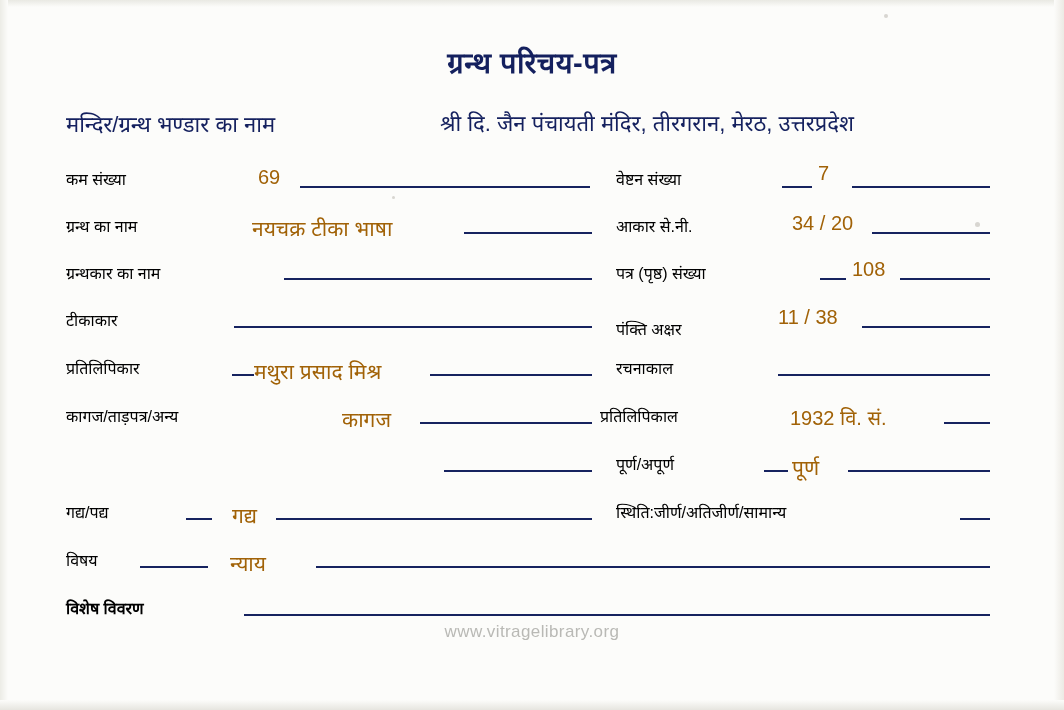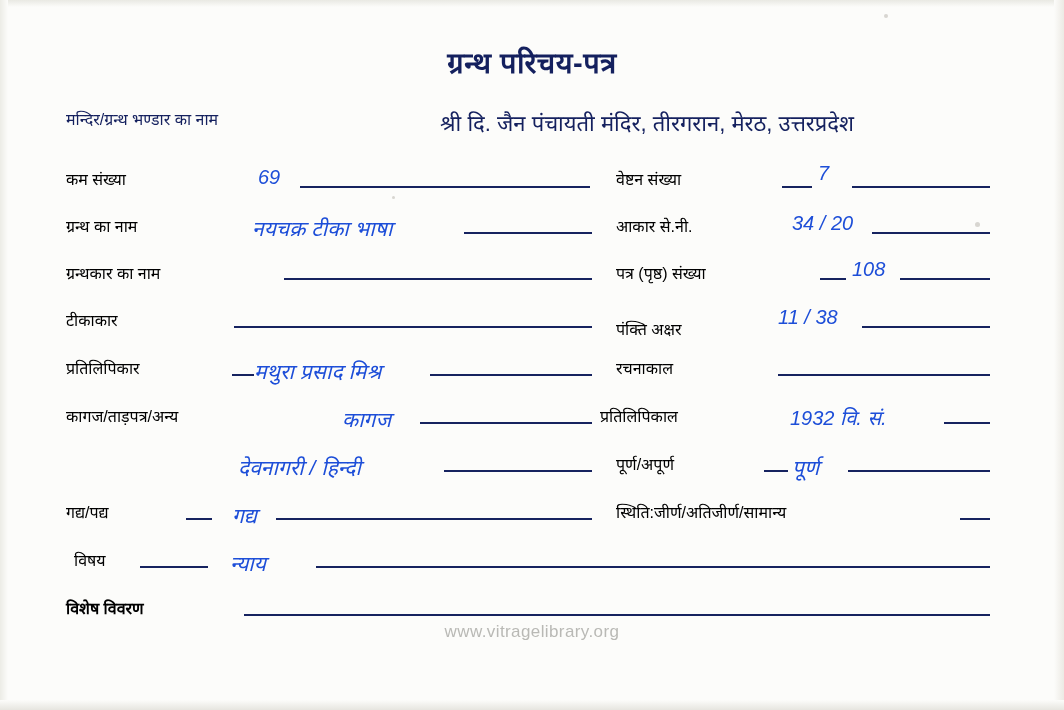--- a/index.html
+++ b/index.html
@@ -70,38 +70,37 @@
   
   .lbl {
     position: absolute;
     font-size: 16px;
     color: #000000;
     white-space: nowrap;
   }
   .val {
     position: absolute;
     font-size: 21px;
-    color: #1d4ed8;
-    white-space: nowrap;
-    font-style: italic;
+    color: #a16207;
+    white-space: nowrap;
   }
   .val.num {
     font-size: 20px;
   }
   .rule {
     position: absolute;
     height: 0;
     border-top: 2px solid #16235f;
   }
 
   .header-row-label {
     position: absolute;
     left: 66px;
     top: 108px;
-    font-size: 16px;
+    font-size: 22px;
     color: #14205e;
     white-space: nowrap;
   }
   .header-row-value {
     position: absolute;
     left: 440px;
     top: 107px;
     font-size: 22px;
     color: #14205e;
     white-space: nowrap;
@@ -180,37 +179,36 @@
   <div class="rule" style="left:778px;top:374px;width:212px;"></div>
 
   <div class="lbl" style="left:66px;top:405px;">कागज/ताड़पत्र/अन्य</div>
   <div class="val" style="left:342px;top:405px;">कागज</div>
   <div class="rule" style="left:420px;top:422px;width:172px;"></div>
 
   <div class="lbl" style="left:600px;top:405px;text-align:right;">प्रतिलिपिकाल</div>
   <div class="val num" style="left:790px;top:404px;">1932 वि. सं.</div>
   <div class="rule" style="left:944px;top:422px;width:46px;"></div>
 
-  <div class="val" style="left:238px;top:453px;">देवनागरी / हिन्दी</div>
   <div class="rule" style="left:444px;top:470px;width:148px;"></div>
 
   <div class="lbl" style="left:616px;top:453px;">पूर्ण/अपूर्ण</div>
   <div class="val" style="left:792px;top:453px;">पूर्ण</div>
   <div class="rule" style="left:764px;top:470px;width:24px;"></div>
   <div class="rule" style="left:848px;top:470px;width:142px;"></div>
 
   <div class="lbl" style="left:66px;top:501px;">गद्य/पद्य</div>
   <div class="val" style="left:232px;top:501px;">गद्य</div>
   <div class="rule" style="left:186px;top:518px;width:26px;"></div>
   <div class="rule" style="left:276px;top:518px;width:316px;"></div>
 
   <div class="lbl" style="left:616px;top:501px;">स्थिति:जीर्ण/अतिजीर्ण/सामान्य</div>
   <div class="rule" style="left:960px;top:518px;width:30px;"></div>
 
-  <div class="lbl" style="left:66px;top:549px;margin-left:8px;">विषय</div>
+  <div class="lbl" style="left:66px;top:549px;">विषय</div>
   <div class="val" style="left:230px;top:549px;">न्याय</div>
   <div class="rule" style="left:140px;top:566px;width:68px;"></div>
   <div class="rule" style="left:316px;top:566px;width:674px;"></div>
 
   <div class="lbl" style="left:66px;top:597px;font-weight:bold;">विशेष विवरण</div>
   <div class="rule" style="left:244px;top:614px;width:746px;"></div>
 
   <div class="watermark">www.vitragelibrary.org</div>
 
 </div>

